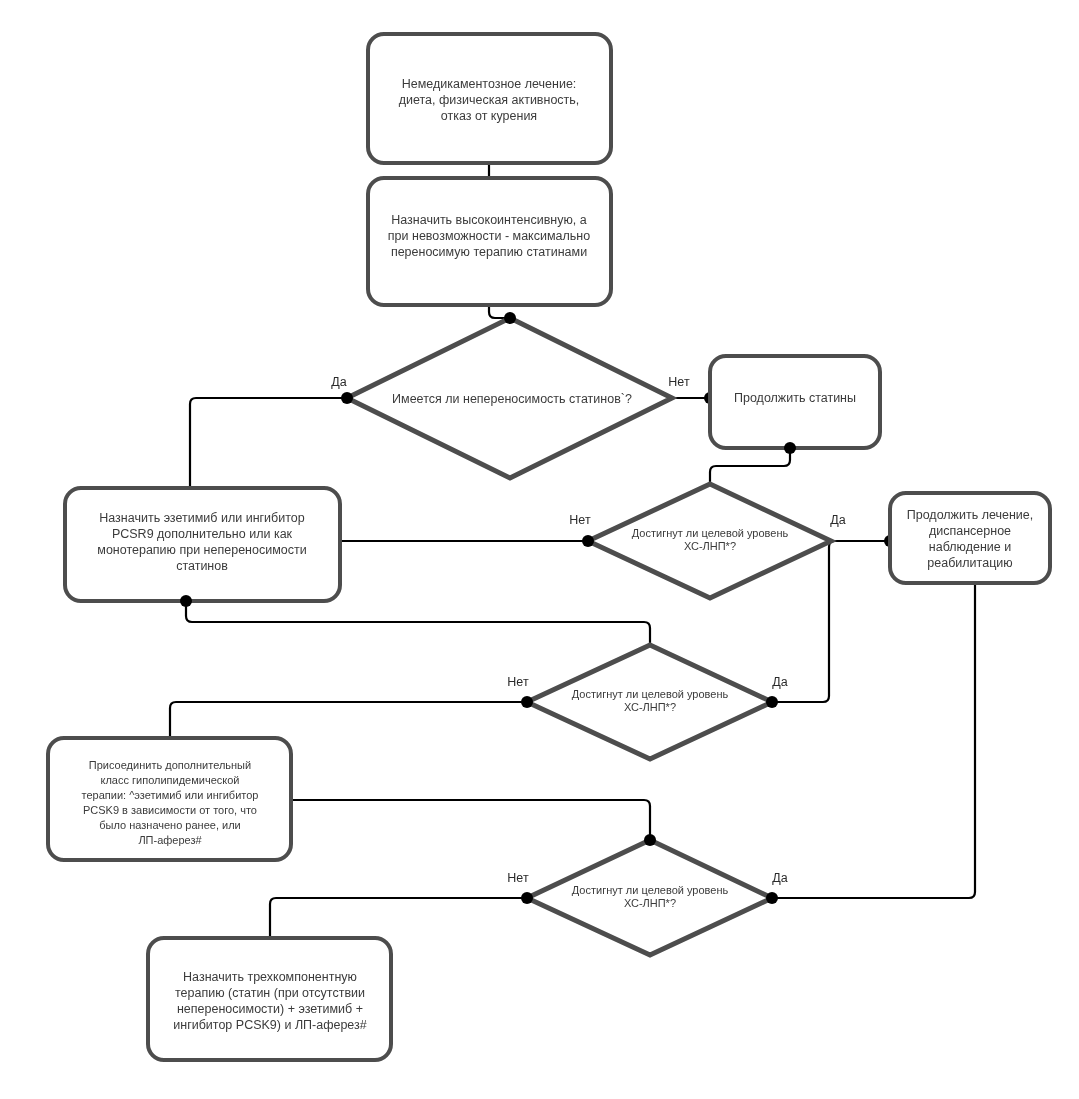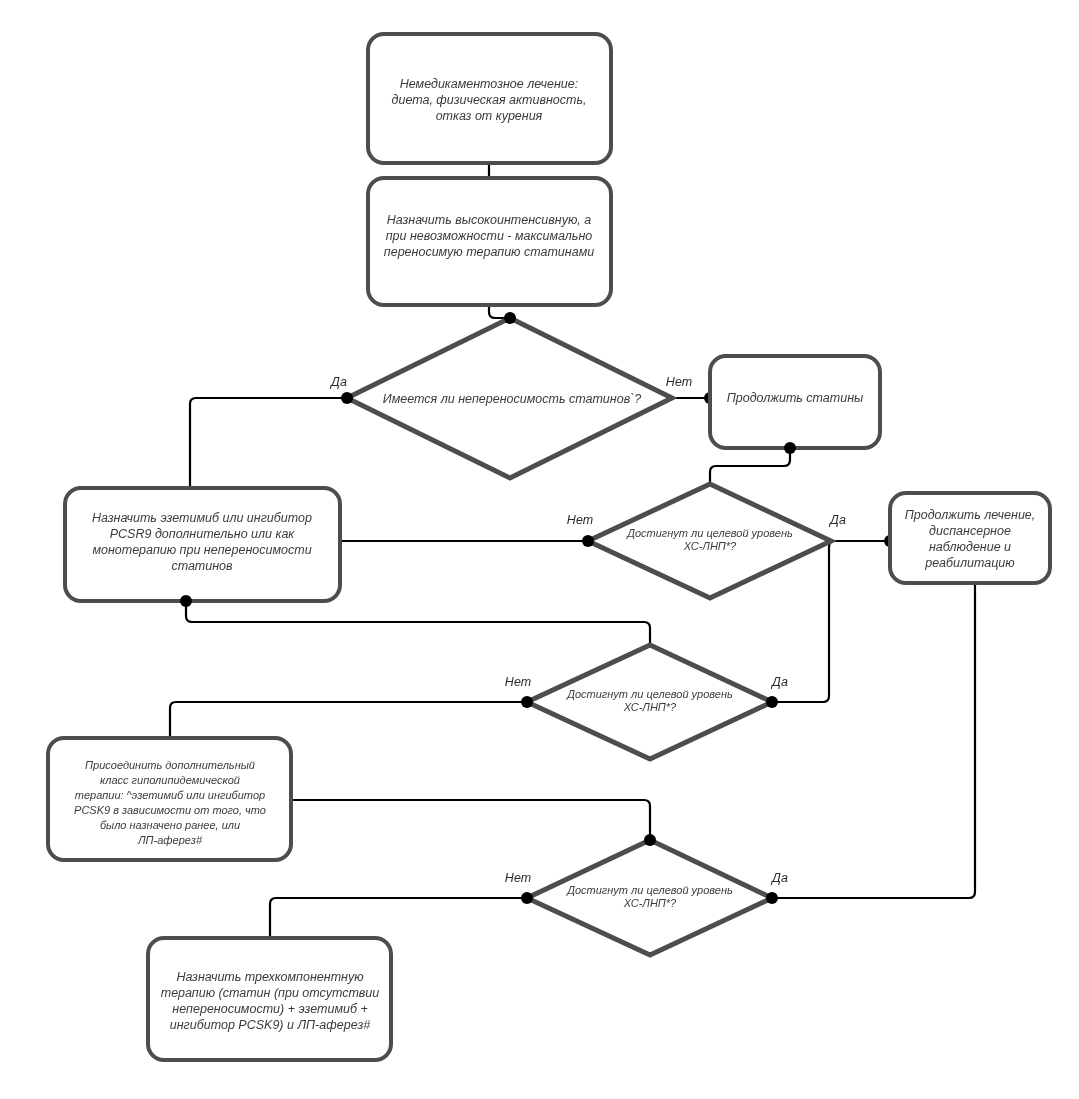--- a/index.html
+++ b/index.html
@@ -10,21 +10,20 @@
   body {
     width: 1079px;
     height: 1099px;
     font-family: "Liberation Sans", "DejaVu Sans", sans-serif;
     overflow: hidden;
   }
   #flowchart-root {
     position: relative;
     width: 1047px;
     height: 1099px;
-    font-style: italic;
   }
   svg.chart-canvas {
     display: block;
     width: 1079px;
     height: 1099px;
   }
   .node-shape {
     fill: #ffffff;
     stroke: #4d4d4d;
     stroke-width: 4;

